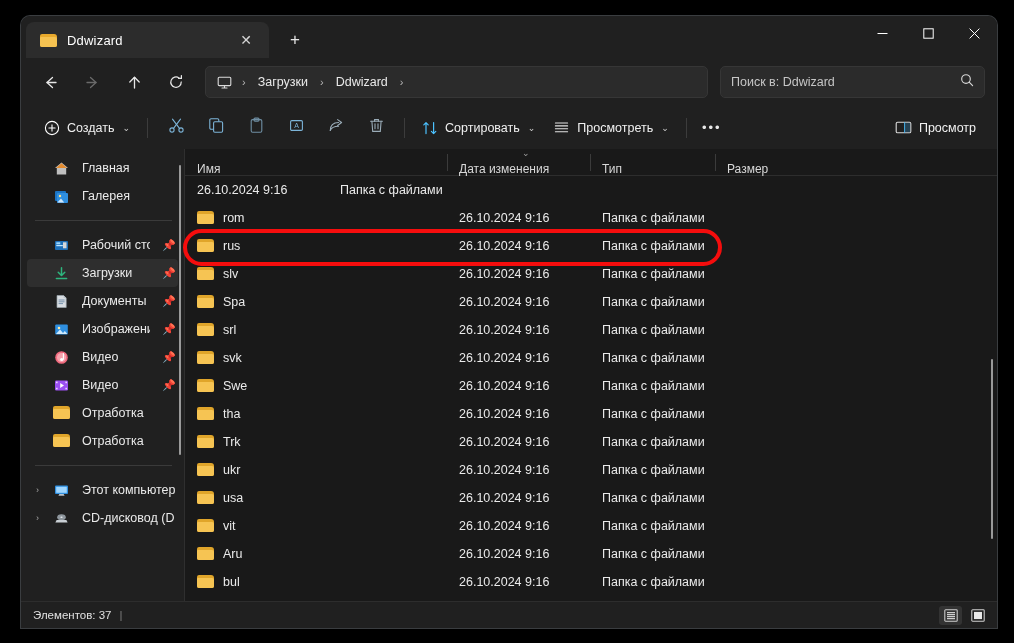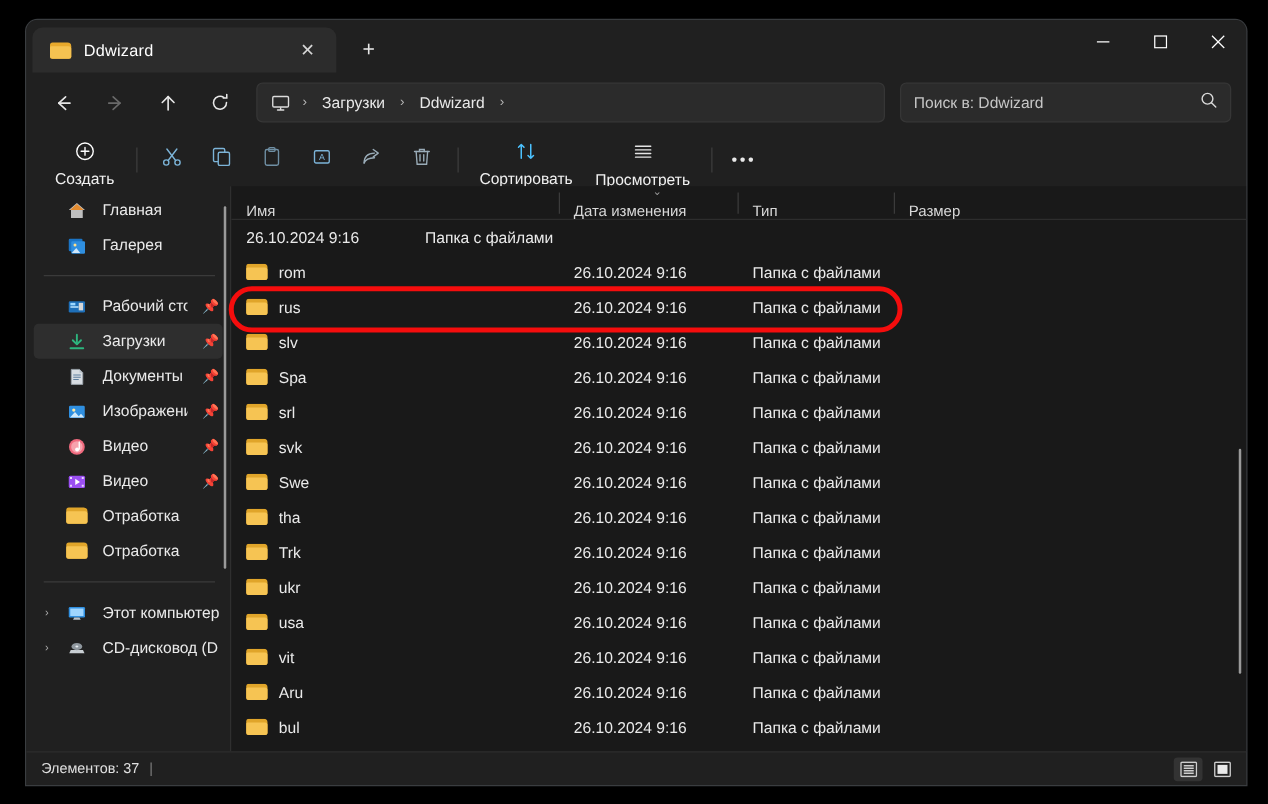--- a/index.html
+++ b/index.html
@@ -148,21 +148,20 @@
   }
   .cmd {
     height: 30px;
     display: flex; align-items: center;
     gap: 7px;
     padding: 0 9px;
     border-radius: 5px;
     color: #f0f0f0;
     font-size: 12.5px;
     white-space: nowrap;
-    flex-direction: column;
   }
   .cmd-ico { display: flex; align-items: center; justify-content: center; }
   .cmd-icobtn {
     width: 38px; height: 30px;
     display: flex; align-items: center; justify-content: center;
     border-radius: 5px;
     margin: 0 1px;
   }
   .chev { color: #cfcfcf; font-size: 9px; margin-left: 1px; }
   .vsep { width: 1px; height: 20px; background: #3c3c3c; margin: 0 8px; }
@@ -491,20 +490,32 @@
           </svg>
         </span>
         <span>Просмотреть</span>
         <span class="chev">⌄</span>
       </div>
 
       <div class="vsep"></div>
 
       <div class="dots">•••</div>
 
+      <div class="cmd-right">
+        <div class="cmd">
+          <span class="cmd-ico">
+            <svg width="17" height="15" viewBox="0 0 17 15" fill="none" stroke="#dcdcdc" stroke-width="1.1">
+              <rect x="1.2" y="2.2" width="14.6" height="10.6" rx="1.4"></rect>
+              <path d="M9.6 2.2 V12.8" stroke="#4cc2ff"></path>
+              <rect x="9.6" y="2.8" width="5.6" height="9.4" fill="#2b5f7d" stroke="none" opacity="0.55"></rect>
+            </svg>
+          </span>
+          <span>Просмотр</span>
+        </div>
+      </div>
     </div>
 
     <div class="body">
 
       <div class="sidebar">
 
         <div class="side-item">
           <span class="ico">
             <svg width="15" height="15" viewBox="0 0 15 15">
                 <path d="M7.5 1.4 L14 7 H12.2 V13.4 H2.8 V7 H1 Z" fill="#bfbfbf"></path>

